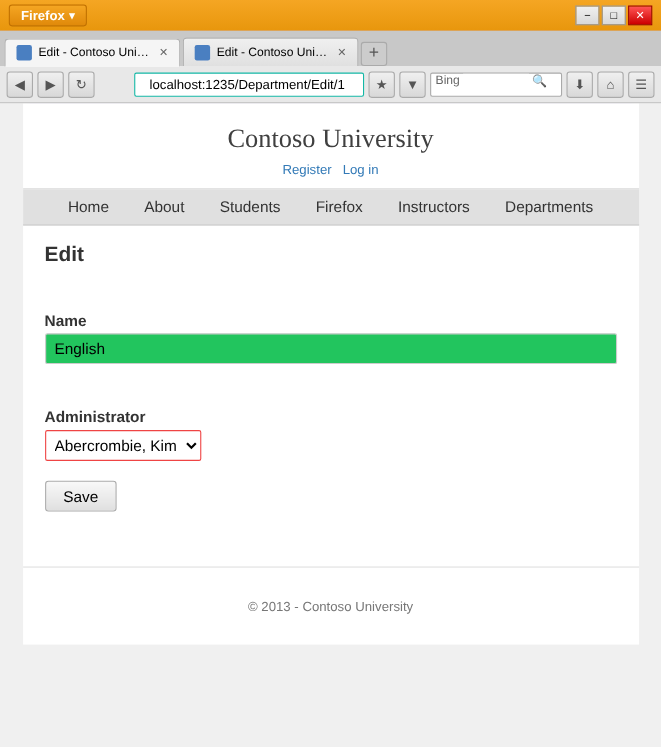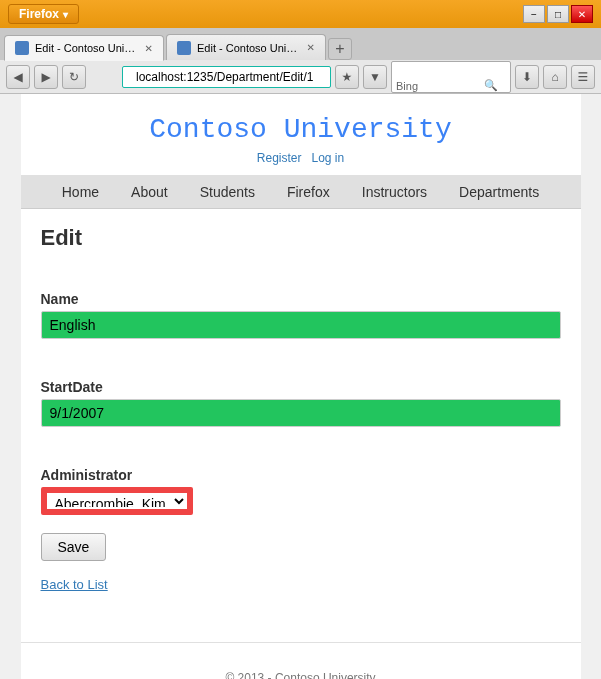--- a/index.html
+++ b/index.html
@@ -101,25 +101,25 @@
       height: 22px;
       border: 1px solid #14b8a6;
       background: white;
       padding: 0 13px;
       font-size: 12px;
       border-radius: 2px;
       margin-left: 32px;
     }
     .search-bar {
       display: flex;
-      align-items: flex-end;
-      background: white;
-      border: 1px solid #aaa;
-      border-radius: 2px;
-      height: 32px;
+      align-items: flex-start;
+      background: white;
+      border: 1px solid #aaa;
+      border-radius: 2px;
+      height: 22px;
       padding: 0 4px;
       gap: 3px;
       width: 120px;
     }
     .search-label { font-size: 11px; color: #666; }
     .search-input { border: none; outline: none; font-size: 12px; width: 60px; }
     .search-icon { font-size: 11px; color: #555; }
 
     
     .page-content {
@@ -136,23 +136,23 @@
       margin: 0 auto;
       padding: 0;
     }
 
     .site-header {
       text-align: center;
       padding: 20px 0 10px;
       border-bottom: 1px solid #e0e0e0;
     }
     .site-title {
-      font-size: 28px;
-      color: #3b82f6;
-      font-family: Liberation Mono, monospace;
+      font-size: 24px;
+      color: #404040;
+      font-family: Liberation Serif, serif;
       margin-bottom: 6px;
     }
     .site-auth {
       font-size: 12px;
       color: #555;
     }
     .site-auth a { color: #337ab7; text-decoration: none; }
 
     .site-nav {
       background: #e0e0e0;
@@ -166,21 +166,21 @@
       color: #333;
       text-decoration: none;
       font-size: 14px;
     }
 
     .main-content {
       padding: 16px 20px 30px;
     }
 
     .page-heading {
-      font-size: 22px;
+      font-size: 19px;
       font-weight: bold;
       margin-bottom: 14px;
       color: #333;
     }
 
     .form-group { margin-bottom: 12px; }
     .form-label {
       display: block;
       font-weight: bold;
       margin-bottom: 4px;
@@ -203,21 +203,21 @@
       border: 1px solid #66afe9;
       padding: 3px 8px;
       font-size: 14px;
       background: white;
       border-radius: 2px;
       outline: none;
     }
 
     .form-select {
       height: 28px;
-      border: 6px solid #ef4444;
+      border: 1px solid #ef4444;
       padding: 2px 4px;
       font-size: 14px;
       background: white;
       border-radius: 2px;
     }
 
     .btn-save {
       background: linear-gradient(to bottom, #f8f8f8, #e0e0e0);
       border: 1px solid #aaa;
       border-radius: 3px;
@@ -319,42 +319,37 @@
 
       
       <div class="form-group">
         <label class="form-label">Name</label>
         <input class="form-control" type="text" value="English" style="">
       </div>
 
       
 
       
-      <div class="form-group">
-        <label class="form-label">StartDate</label>
-        <input class="form-control" type="text" value="9/1/2007" style="">
-      </div>
 
       
       <div class="form-group">
         <label class="form-label">Administrator</label>
         <select class="form-select">
           <option>Abercrombie, Kim</option>
           <option>Fakhouri, Fadi</option>
           <option>Harui, Roger</option>
           <option>Kapoor, Candace</option>
           <option>Zheng, Roger</option>
         </select>
       </div>
 
       
       <button class="btn-save">Save</button>
 
       
-      <a class="back-link">Back to List</a>
 
     </div>
 
     <div class="site-footer">
       <span>© 2013 - Contoso University</span>
     </div>
 
   </div>
 </div>
 

